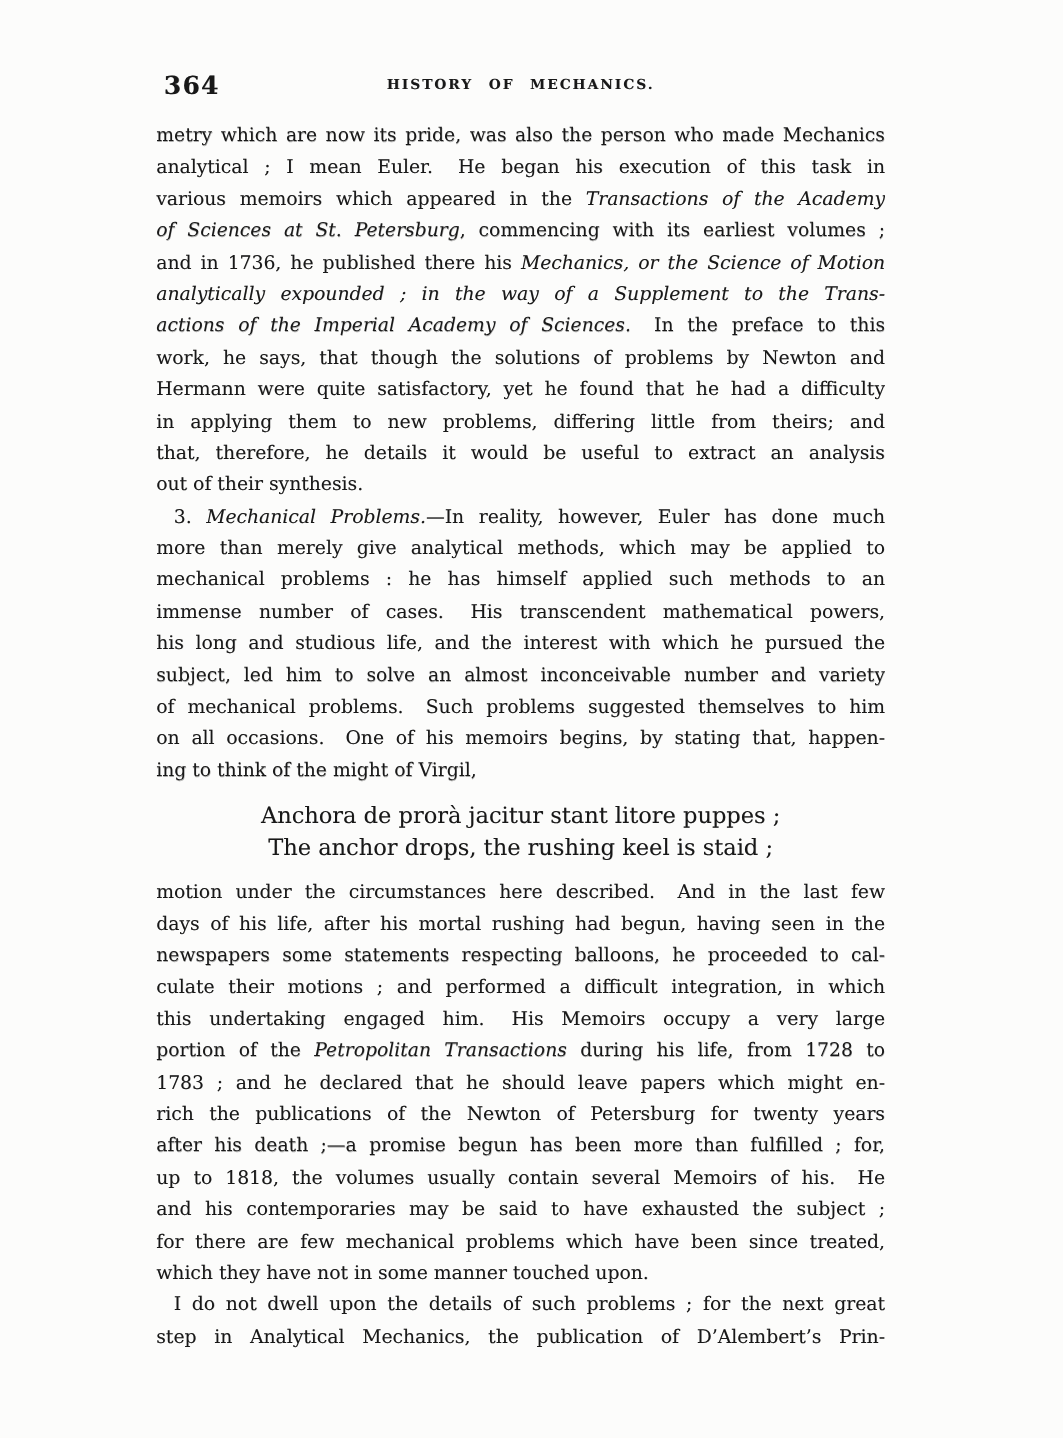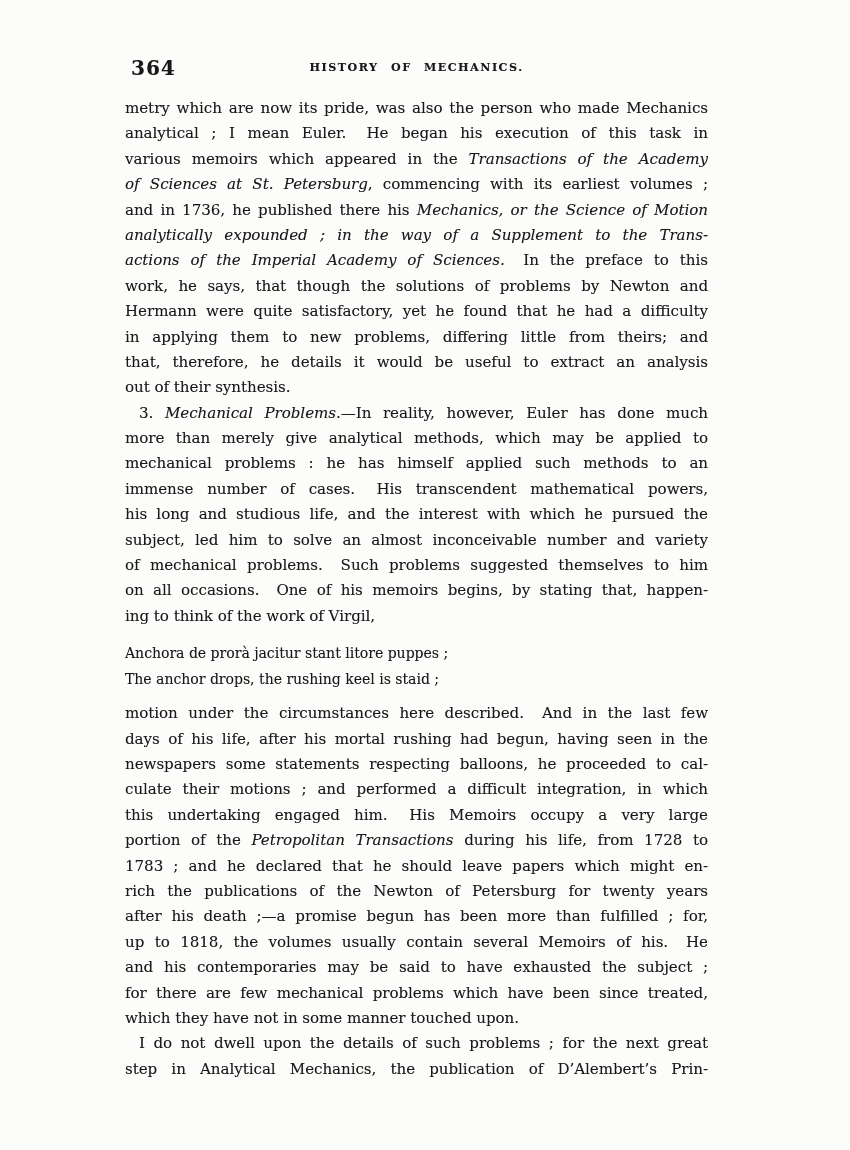--- a/index.html
+++ b/index.html
@@ -57,21 +57,22 @@
     display: inline-block;
     width: 100%;
     height: 0;
   }
   .line.flush { text-align: left; }
   .line.indent { text-indent: 14px; }
   .para.quote { margin: 11px 0 9px 0; }
   .para.quote .line {
     height: 26px;
     line-height: 26px;
-    font-size: 14px;
+    text-align: center;
+    font-size: 18px;
   }
   i { font-style: italic; }
 </style>
 </head>
 <body>
 
 <div class="page">
   <div class="page-number">364</div>
   <div class="running-title">HISTORY OF MECHANICS.</div>
   <div class="page-body">
@@ -91,21 +92,21 @@
       </div>
       <div class="para">
         <div class="line just indent">3. <i>Mechanical Problems.</i>—In reality, however, Euler has done much</div>
         <div class="line just">more than merely give analytical methods, which may be applied to</div>
         <div class="line just">mechanical problems :  he has himself applied such methods to an</div>
         <div class="line just">immense number of cases.  His transcendent mathematical powers,</div>
         <div class="line just">his long and studious life, and the interest with which he pursued the</div>
         <div class="line just">subject, led him to solve an almost inconceivable number and variety</div>
         <div class="line just">of mechanical problems.  Such problems suggested themselves to him</div>
         <div class="line just">on all occasions.  One of his memoirs begins, by stating that, happen-</div>
-        <div class="line flush">ing to think of the work of Virgil,</div>
+        <div class="line flush">ing to think of the might of Virgil,</div>
       </div>
       <div class="para quote">
         <div class="line center">Anchora de prorà jacitur stant litore puppes ;</div>
         <div class="line center">The anchor drops, the rushing keel is staid ;</div>
       </div>
       <div class="para">
         <div class="line just">motion under the circumstances here described.  And in the last few</div>
         <div class="line just">days of his life, after his mortal rushing had begun, having seen in the</div>
         <div class="line just">newspapers some statements respecting balloons, he proceeded to cal-</div>
         <div class="line just">culate their motions ; and performed a difficult integration, in which</div>

